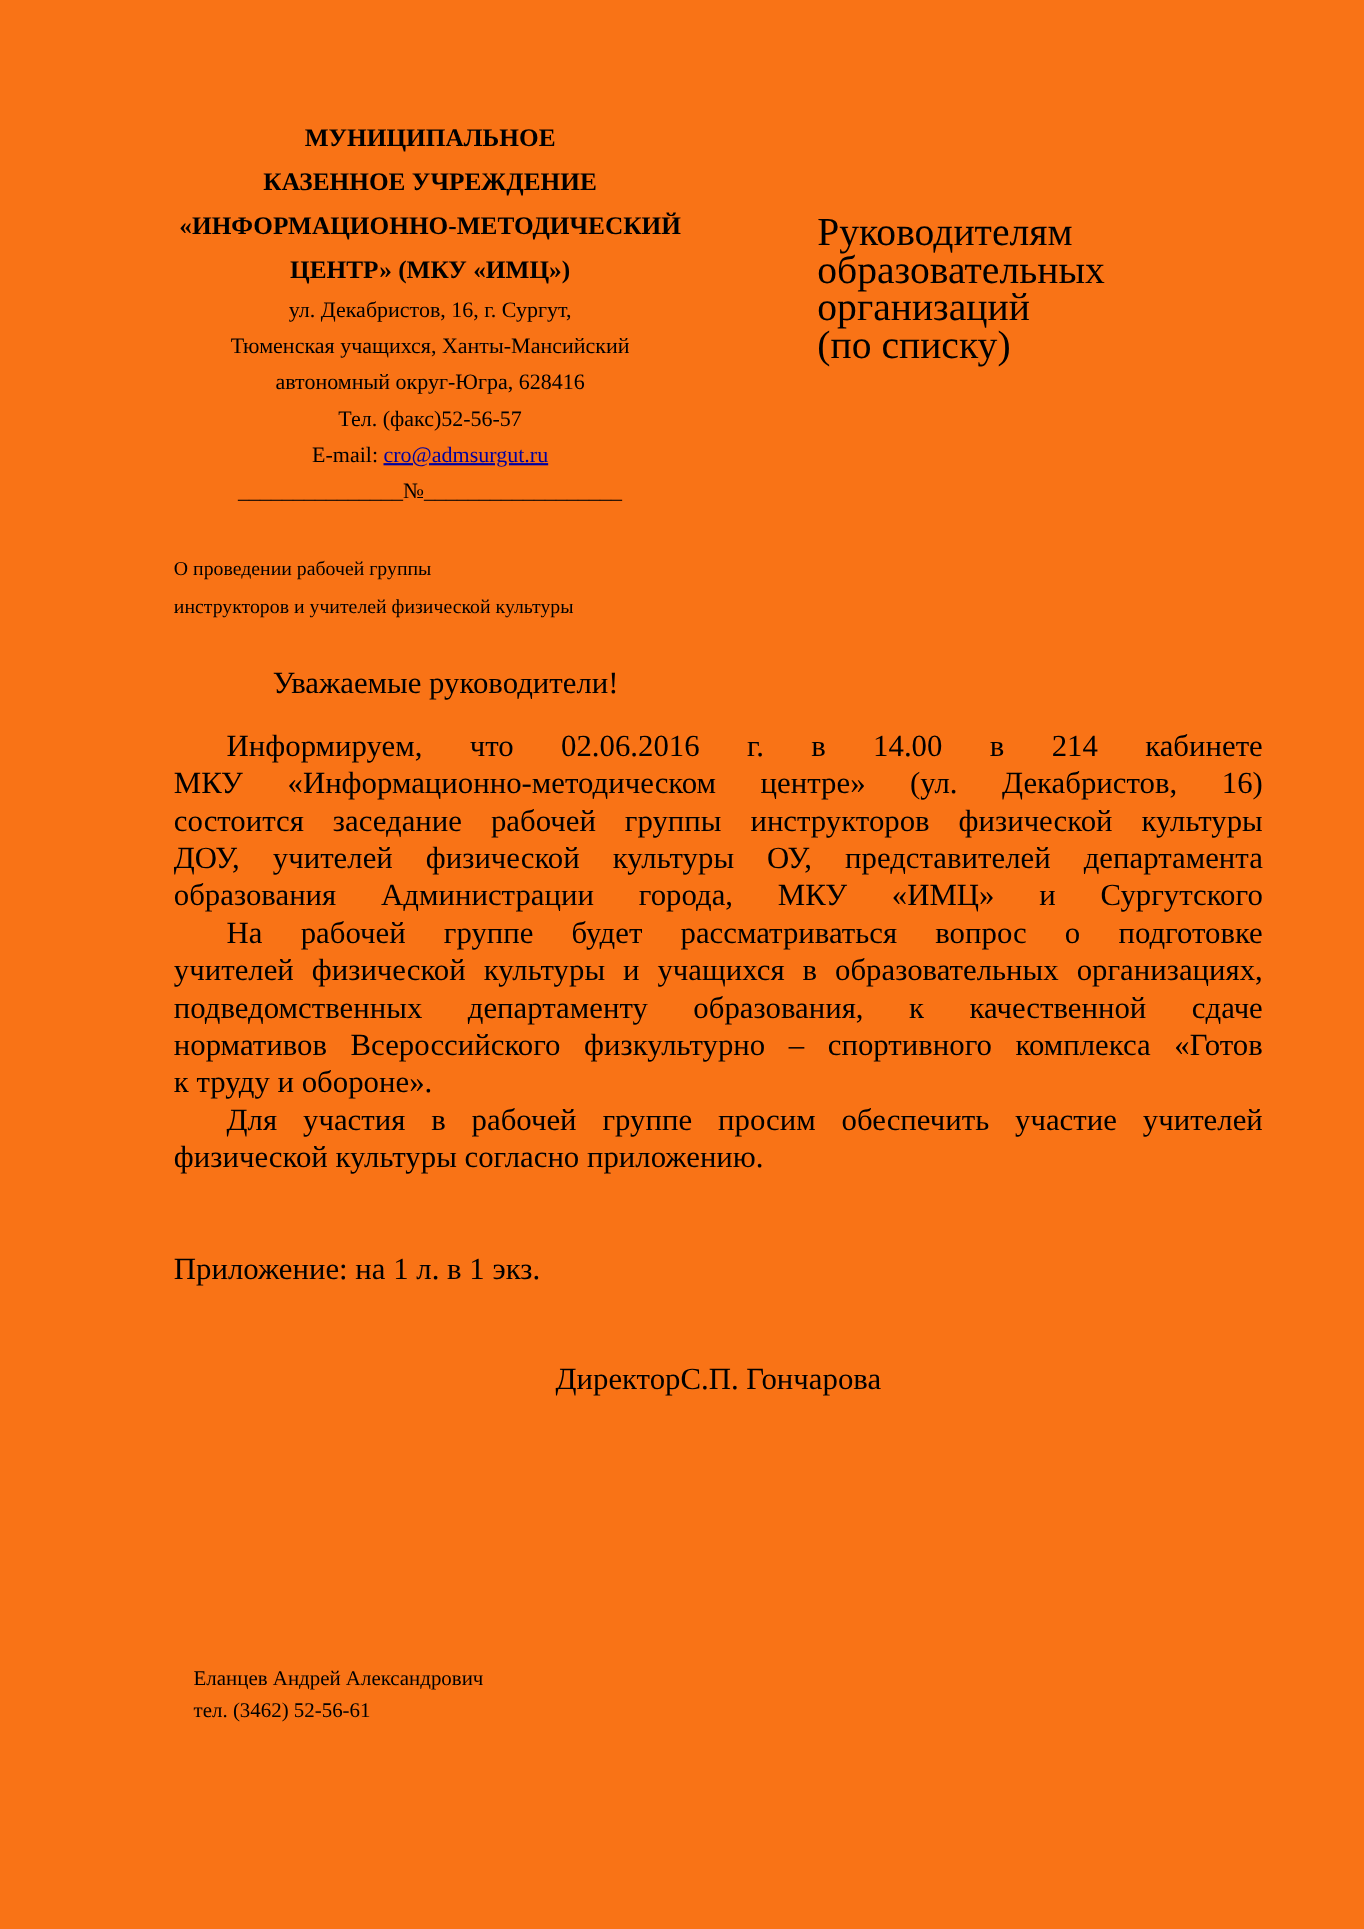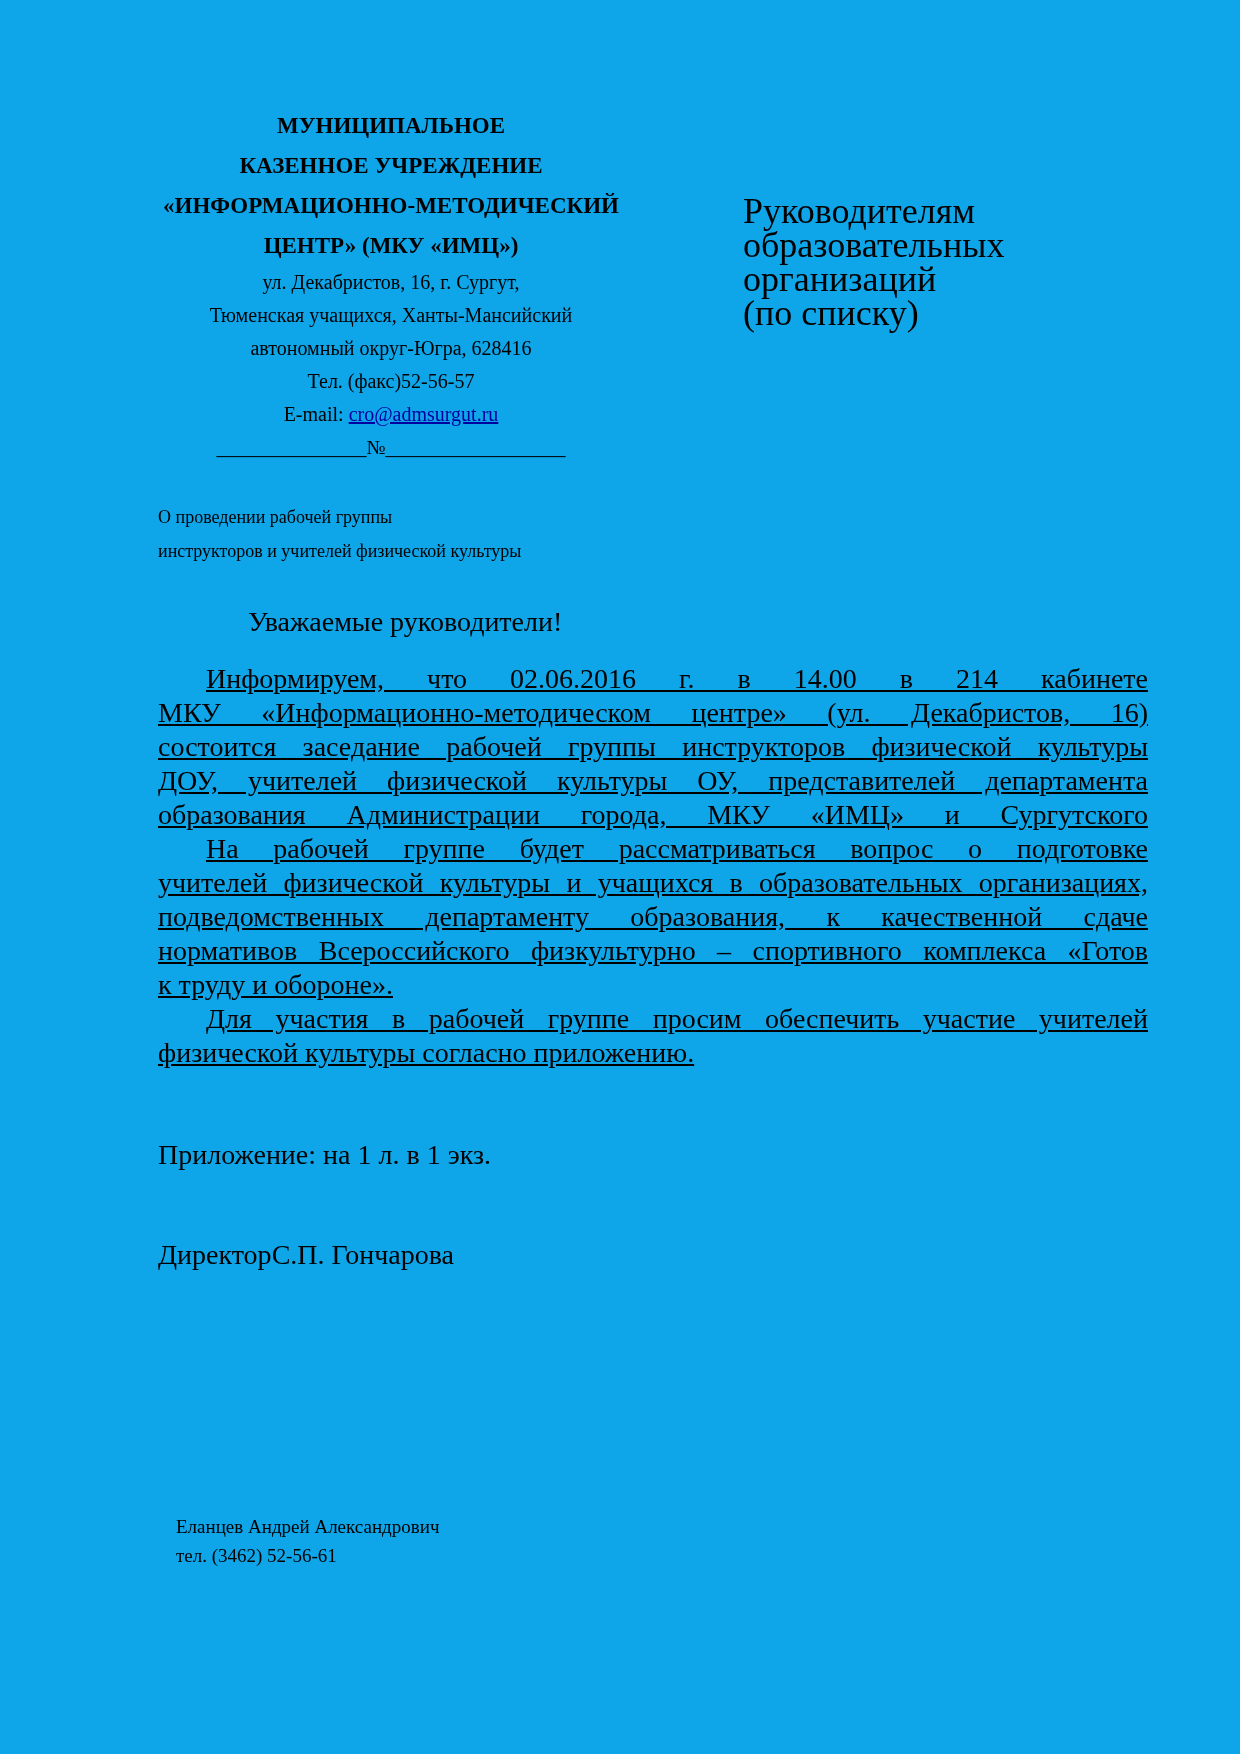--- a/index.html
+++ b/index.html
@@ -4,21 +4,21 @@
 <style>
   html, body {
     margin: 0;
     padding: 0;
     background: #ffffff;
   }
   .page {
     position: relative;
     width: 1240px;
     height: 1754px;
-    background: #0ea5e9;
+    background: #f97316;
     color: #000000;
     font-family: "Liberation Serif", "DejaVu Serif", serif;
     overflow: hidden;
   }
 
   
   .org-block {
     position: absolute;
     left: 150px;
     top: 106px;
@@ -93,21 +93,20 @@
     left: 158px;
     top: 662px;
     width: 990px;
     font-size: 28px;
     line-height: 34px;
   }
   .para { margin: 0; }
   .ln {
     text-align: justify;
     text-align-last: left;
-    text-decoration: underline;
   }
   .ln.stretch {
     text-align-last: justify;
   }
   .ln.first {
     padding-left: 48px;
   }
 
   
   .attachment {
@@ -118,21 +117,21 @@
     line-height: 34px;
   }
 
   
   .signature-row {
     position: absolute;
     left: 158px;
     top: 1238px;
     width: 990px;
     display: flex;
-    justify-content: flex-start;
+    justify-content: center;
     font-size: 28px;
     line-height: 34px;
   }
 
   
   .executor-block {
     position: absolute;
     left: 176px;
     top: 1512px;
     font-size: 19px;

